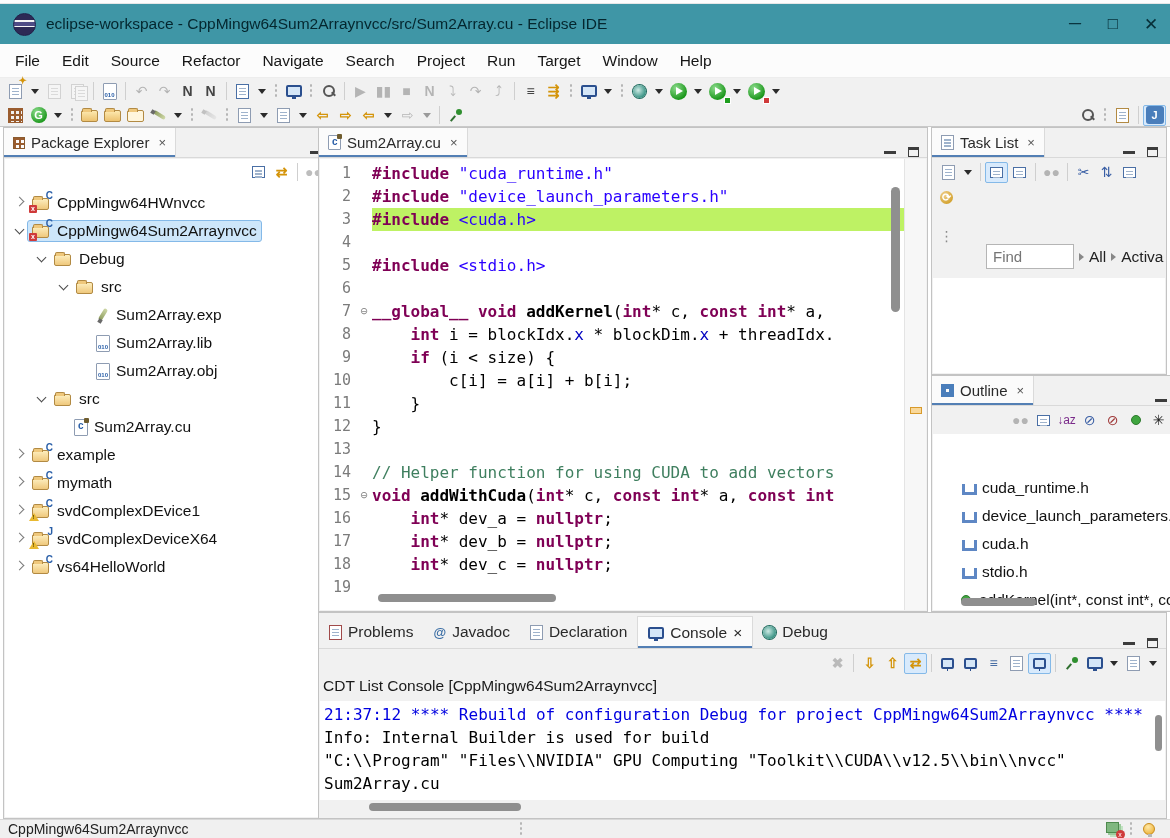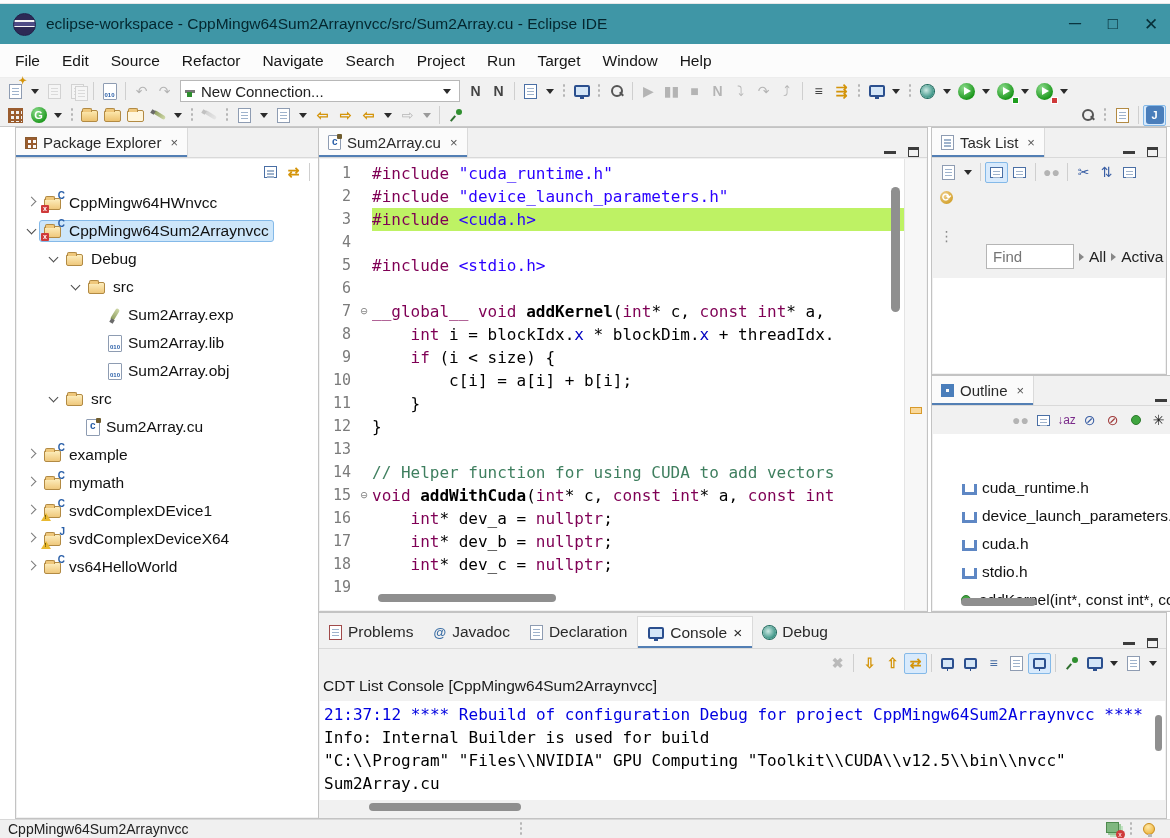--- a/index.html
+++ b/index.html
@@ -109,21 +109,21 @@
   .tree-row.sel .wrap { background:#cde6fa; border-color:#84b9e8; }
   .tree-label { font-size:15.5px; color:#111; }
 
   
   #editor-body { font-family:"DejaVu Sans Mono", monospace; font-size:16px; }
   .cl { height:23px; display:flex; align-items:stretch; line-height:23px; white-space:pre; }
   .cl .num { width:36px; text-align:right; padding-right:5px; color:#7b7b7b; flex:none; font-size:15px; }
   .cl .fold { width:16px; color:#8a8a8a; font-size:12px; text-align:center; flex:none; }
   .cl .codetxt { flex:1; overflow:hidden; }
   .cl.hl .codetxt { background:#bef264; }
-  .tk-d,.tk-k { color:#7f0055; font-weight:normal; }
+  .tk-d,.tk-k { color:#7f0055; font-weight:bold; }
   .tk-s { color:#2a00ff; }
   .tk-c { color:#3f7f5f; }
   .tk-f { color:#000; font-weight:bold; }
   .tk-m { color:#0000c0; }
   .tk-p { color:#000; }
 
   .vscroll { position:absolute; width:9px; border-radius:5px; background:#8f8f8f; }
   .hscroll { position:absolute; height:8px; border-radius:5px; background:#8f8f8f; }
   .ruler { position:absolute; top:0; bottom:0; right:0; width:22px; background:#f7f7f7; border-left:1px solid #e4e4e4; }
   .ann { position:absolute; width:12px; height:7px; background:#f9d89a; border:1px solid #d89a2b; }
@@ -193,25 +193,20 @@
       <span class="ic ic-doc"></span>
       <span class="ic ic-doc" style="position:absolute;left:9px;top:5px;"></span>
     </span>
   <span class="sep"></span>
   <span class="ibx">
       <span class="ic ic-file bin"></span>
     </span>
   <span class="sep"></span>
   <span class="ibx dis glyph">↶</span>
   <span class="ibx dis glyph">↷</span>
-  <div id="new-conn">
-    <span class="ic ic-plug"></span>
-    <span class="lbl">New Connection...</span>
-    <span class="caret"></span>
-  </div>
   <span class="ibx" style="font-weight:bold;">N</span>
   <span class="ibx" style="font-weight:bold;">N</span>
   <span class="sep"></span>
   <span class="ibx">
       <span class="ic ic-doc" style="border-color:#4a6fa5;"></span>
     </span>
   <span class="caret"></span>
   <span class="dots"></span>
   <span class="ibx">
       <span class="ic ic-mon"></span>
@@ -310,21 +305,21 @@
     <span class="ibx">
         <span class="ic ic-doc" style="border-color:#b28a43;"></span>
       </span>
     <span class="sep"></span>
     <span class="ibx selbg">
         <span class="ic-java">J</span>
       </span>
   </div>
 </div>
 
-<div class="panel" id="pe-panel" style="left:3px; top:127px; width:351px; height:692px;margin-left:12px;">
+<div class="panel" id="pe-panel" style="left:3px; top:127px; width:351px; height:692px;">
   <div class="phead">
     <div class="ptab">
       <span class="ic ic-grid" style="width:12px;height:12px;border-color:#8a5a2e;"></span>
       <span>Package Explorer</span>
       <span class="close">×</span>
       <span class="under"></span>
     </div>
     <div class="panel-ctl" style="margin-left:auto;">
       <span class="mini-min"></span>
       <span class="mini-max"></span>

